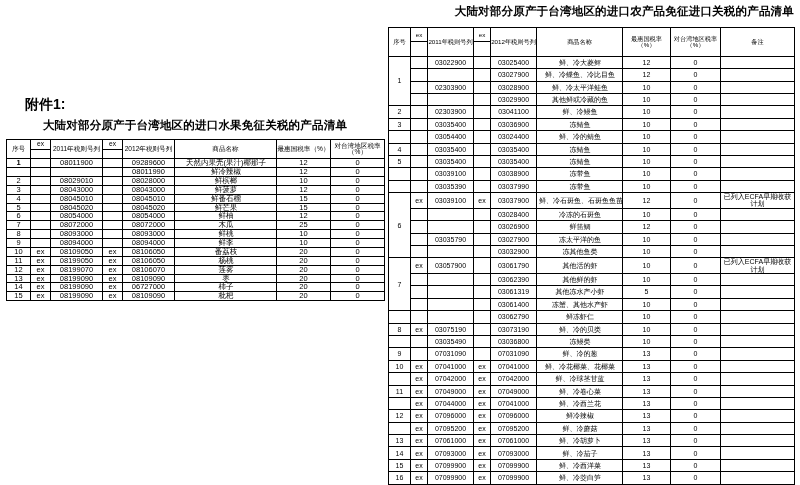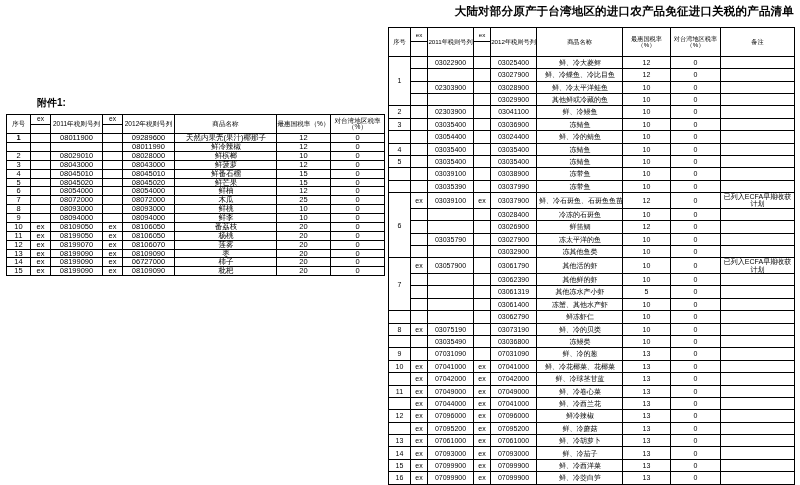--- a/index.html
+++ b/index.html
@@ -3,21 +3,21 @@
 <meta charset="utf-8">
 <style>
   html,body{margin:0;padding:0;}
   body{
     width:800px;height:485px;background:#ffffff;
     font-family:"Liberation Sans","DejaVu Sans",sans-serif;
     color:#000;overflow:hidden;position:relative;
   }
   
   #left-doc{position:absolute;left:6px;top:96px;width:378px;}
-  #attach-label{font-size:10px;font-weight:bold;margin-left:16px;margin-bottom:4px;padding-left:15px;}
+  #attach-label{font-size:14px;font-weight:bold;margin-left:4px;margin-bottom:4px;padding-left:15px;}
   #left-title{font-size:11.5px;font-weight:bold;text-align:center;margin:0 0 6px 0;letter-spacing:0.2px;}
   
   #right-doc{position:absolute;left:388px;top:4px;width:406px;}
   #right-title{font-size:11.5px;font-weight:bold;text-align:right;margin:0 0 8px 0;letter-spacing:0.2px;}
   
   table{border-collapse:collapse;table-layout:fixed;}
   table td,table th{
     border:1px solid #000;
     font-size:7.5px;
     padding:0 1px;
@@ -53,20 +53,21 @@
   #right-table td{font-size:7px;height:11.4px;}
   #right-table .hdr td{font-size:6.2px;}
   .bold{font-weight:bold;}
   .tiny{font-size:6.2px;white-space:normal;line-height:1.05;}
 </style>
 </head>
 <body>
 
 <div id="left-doc">
   <div id="attach-label">附件1:</div>
+  <div id="left-title">大陆对部分原产于台湾地区的进口水果免征关税的产品清单</div>
   <table id="left-table">
     <colgroup>
       <col class="c0">
         <col class="c1">
         <col class="c2">
         <col class="c3">
       <col class="c4">
         <col class="c5">
         <col class="c6">
         <col class="c7">

